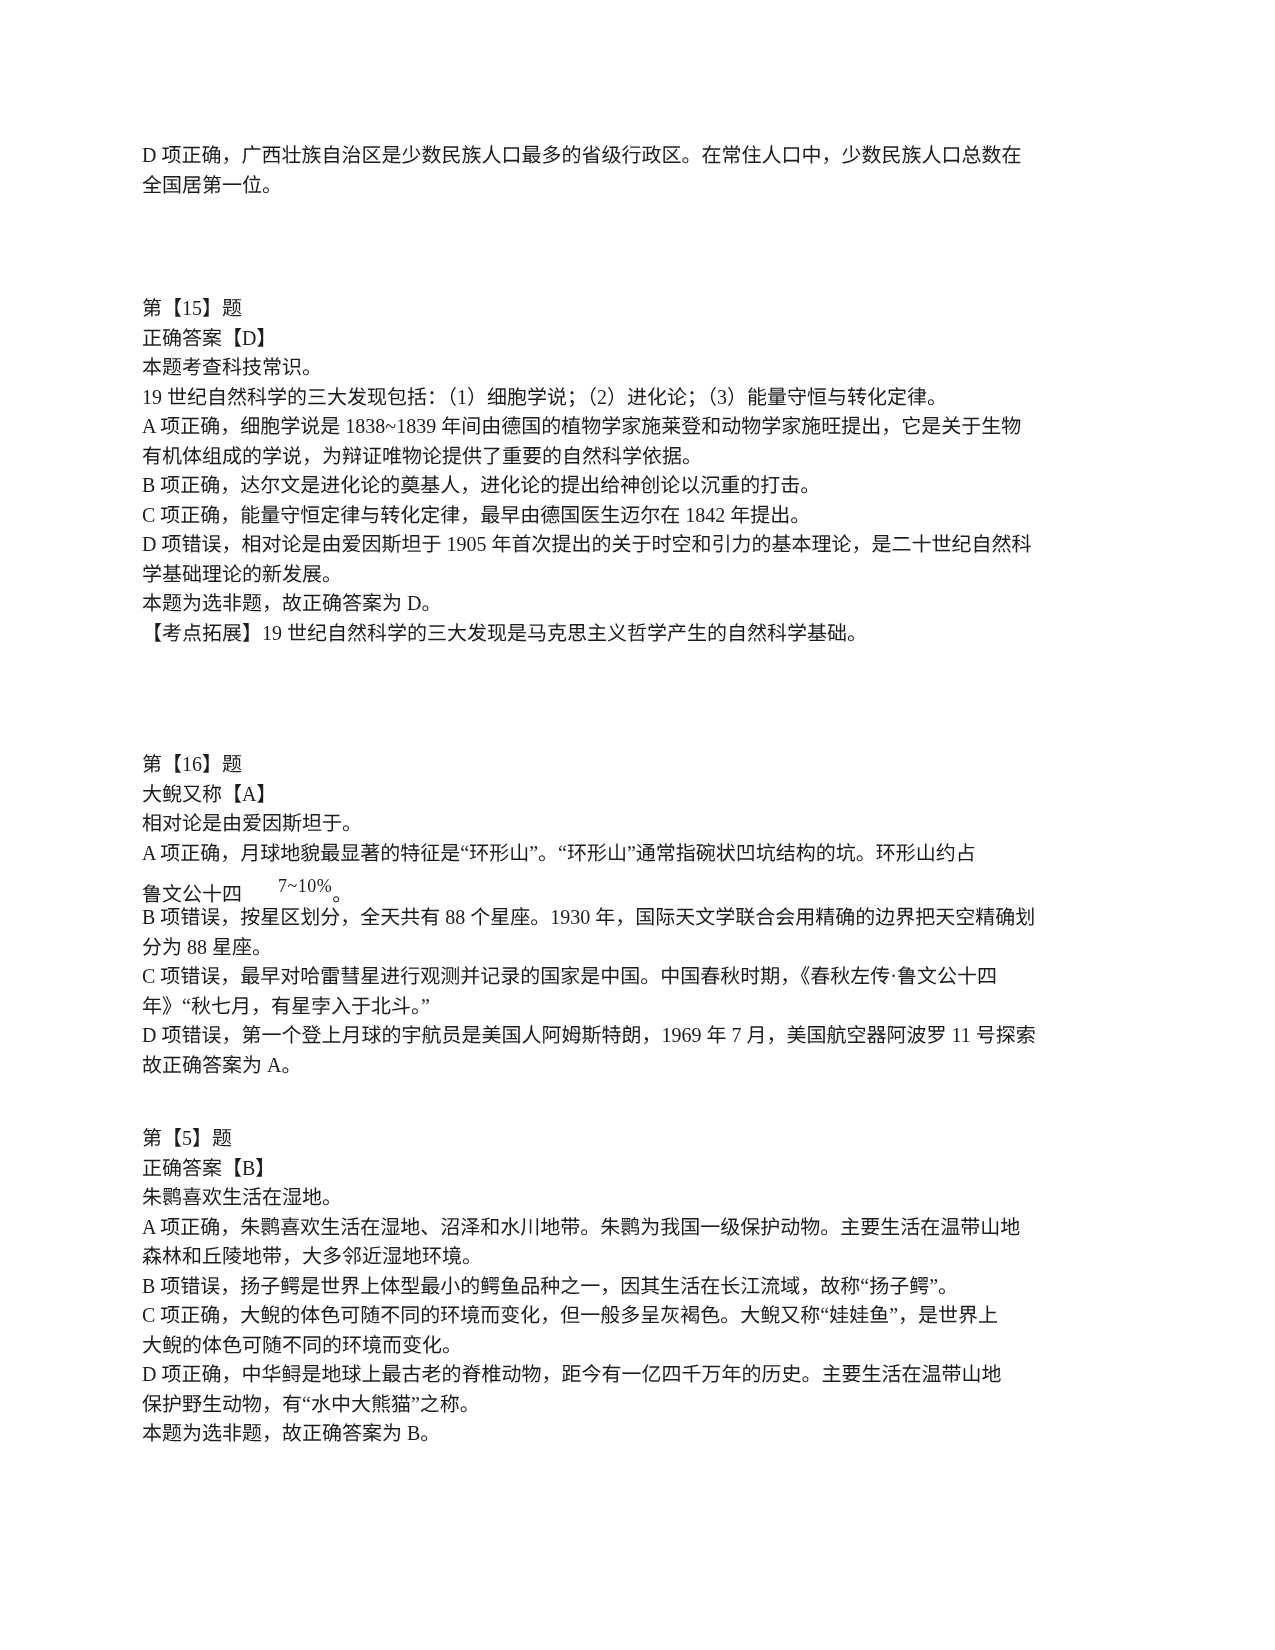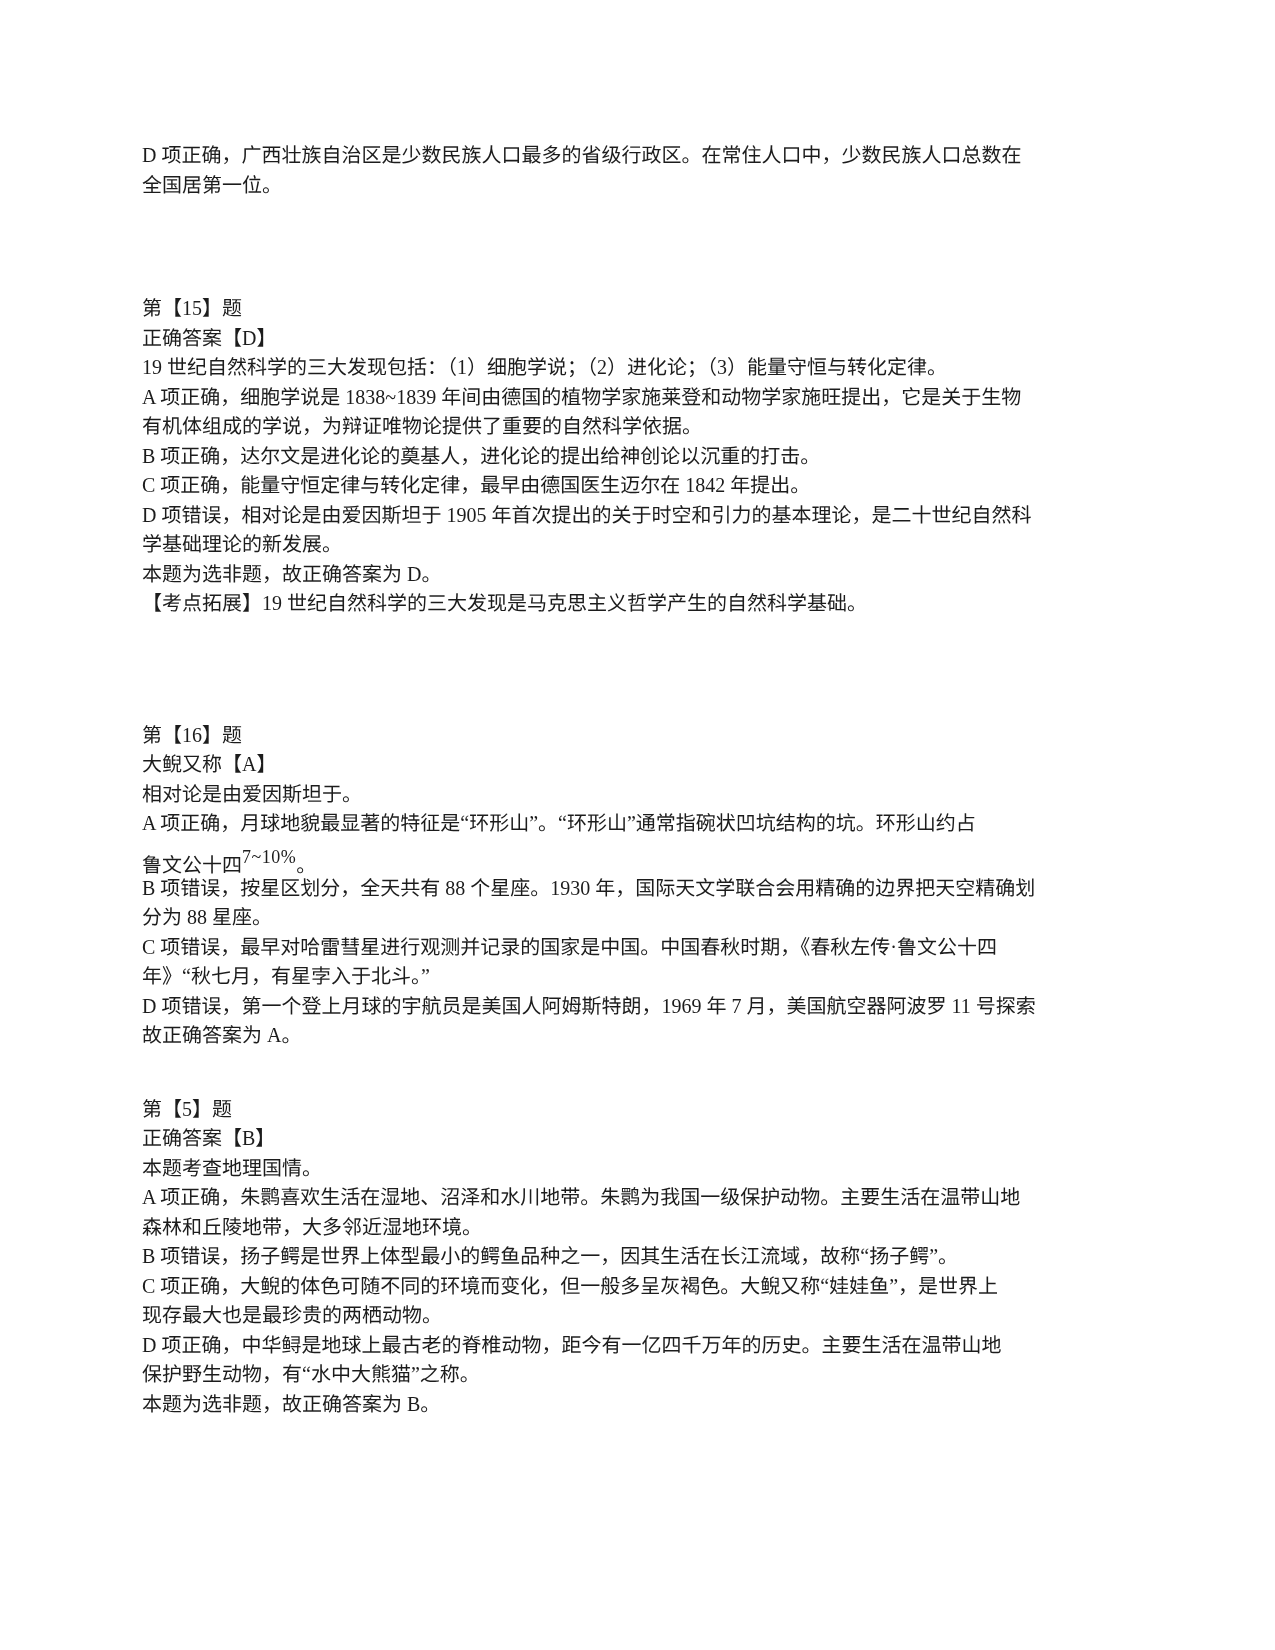--- a/index.html
+++ b/index.html
@@ -31,40 +31,42 @@
   }
   .formula-line {
     height: 34px;
     line-height: 34px;
     padding-top: 1px;
   }
   .sup {
     font-size: 18px;
     vertical-align: 9px;
     letter-spacing: 0.5px;
+    margin-left: 36px;
   }
   .gap-a { height: 94px; }
   .gap-b { height: 102px; }
   .gap-c { height: 44px; }
 </style>
 </head>
 <body>
 
 <div class="page">
 
   <div class="block">
     <div class="line">D 项正确，广西壮族自治区是少数民族人口最多的省级行政区。在常住人口中，少数民族人口总数在</div>
     <div class="line">全国居第一位。</div>
   </div>
 
   <div class="gap-a"></div>
 
   <div class="block">
     <div class="line">第【15】题</div>
     <div class="line">正确答案【D】</div>
+    <div class="line">本题考查科技常识。</div>
     <div class="line">19 世纪自然科学的三大发现包括：（1）细胞学说；（2）进化论；（3）能量守恒与转化定律。</div>
     <div class="line">A 项正确，细胞学说是 1838~1839 年间由德国的植物学家施莱登和动物学家施旺提出，它是关于生物</div>
     <div class="line">有机体组成的学说，为辩证唯物论提供了重要的自然科学依据。</div>
     <div class="line">B 项正确，达尔文是进化论的奠基人，进化论的提出给神创论以沉重的打击。</div>
     <div class="line">C 项正确，能量守恒定律与转化定律，最早由德国医生迈尔在 1842 年提出。</div>
     <div class="line">D 项错误，相对论是由爱因斯坦于 1905 年首次提出的关于时空和引力的基本理论，是二十世纪自然科</div>
     <div class="line">学基础理论的新发展。</div>
     <div class="line">本题为选非题，故正确答案为 D。</div>
     <div class="line">【考点拓展】19 世纪自然科学的三大发现是马克思主义哲学产生的自然科学基础。</div>
   </div>
@@ -83,24 +85,24 @@
     <div class="line">年》“秋七月，有星孛入于北斗。”</div>
     <div class="line">D 项错误，第一个登上月球的宇航员是美国人阿姆斯特朗，1969 年 7 月，美国航空器阿波罗 11 号探索</div>
     <div class="line">故正确答案为 A。</div>
   </div>
 
   <div class="gap-c"></div>
 
   <div class="block">
     <div class="line">第【5】题</div>
     <div class="line">正确答案【B】</div>
-    <div class="line">本题考查地理国情。</div>
+    <div class="line">朱鹮喜欢生活在湿地。</div>
     <div class="line">A 项正确，朱鹮喜欢生活在湿地、沼泽和水川地带。朱鹮为我国一级保护动物。主要生活在温带山地</div>
     <div class="line">森林和丘陵地带，大多邻近湿地环境。</div>
     <div class="line">B 项错误，扬子鳄是世界上体型最小的鳄鱼品种之一，因其生活在长江流域，故称“扬子鳄”。</div>
     <div class="line">C 项正确，大鲵的体色可随不同的环境而变化，但一般多呈灰褐色。大鲵又称“娃娃鱼”，是世界上</div>
-    <div class="line">现存最大也是最珍贵的两栖动物。</div>
+    <div class="line">大鲵的体色可随不同的环境而变化。</div>
     <div class="line">D 项正确，中华鲟是地球上最古老的脊椎动物，距今有一亿四千万年的历史。主要生活在温带山地</div>
     <div class="line">保护野生动物，有“水中大熊猫”之称。</div>
     <div class="line">本题为选非题，故正确答案为 B。</div>
   </div>
 
 </div>
 
 </body></html>

